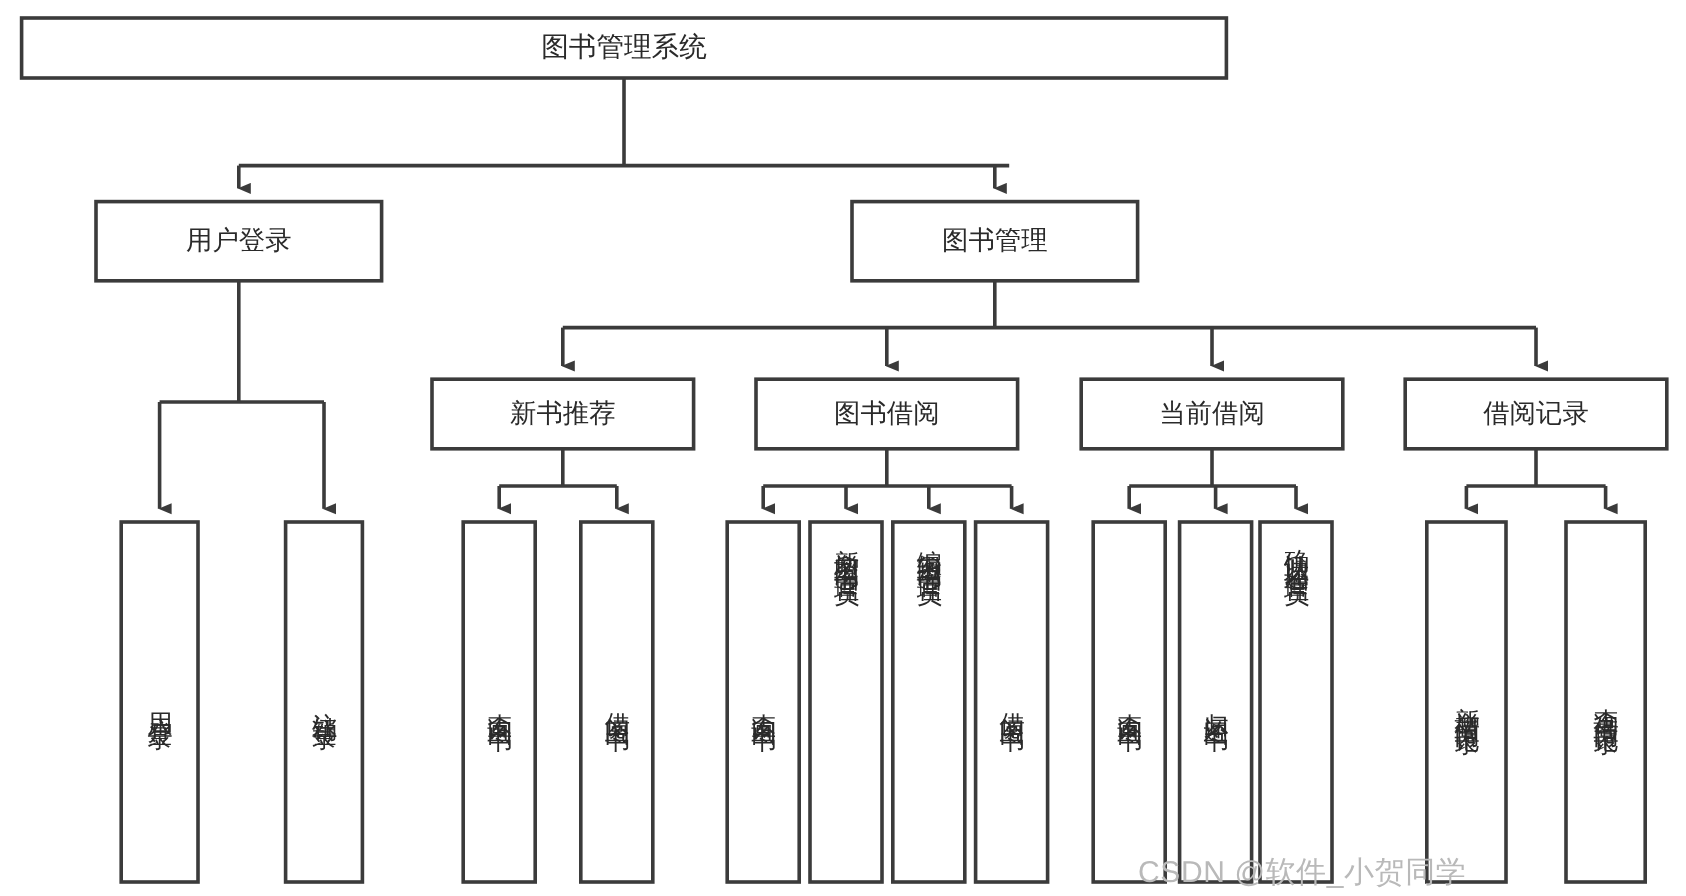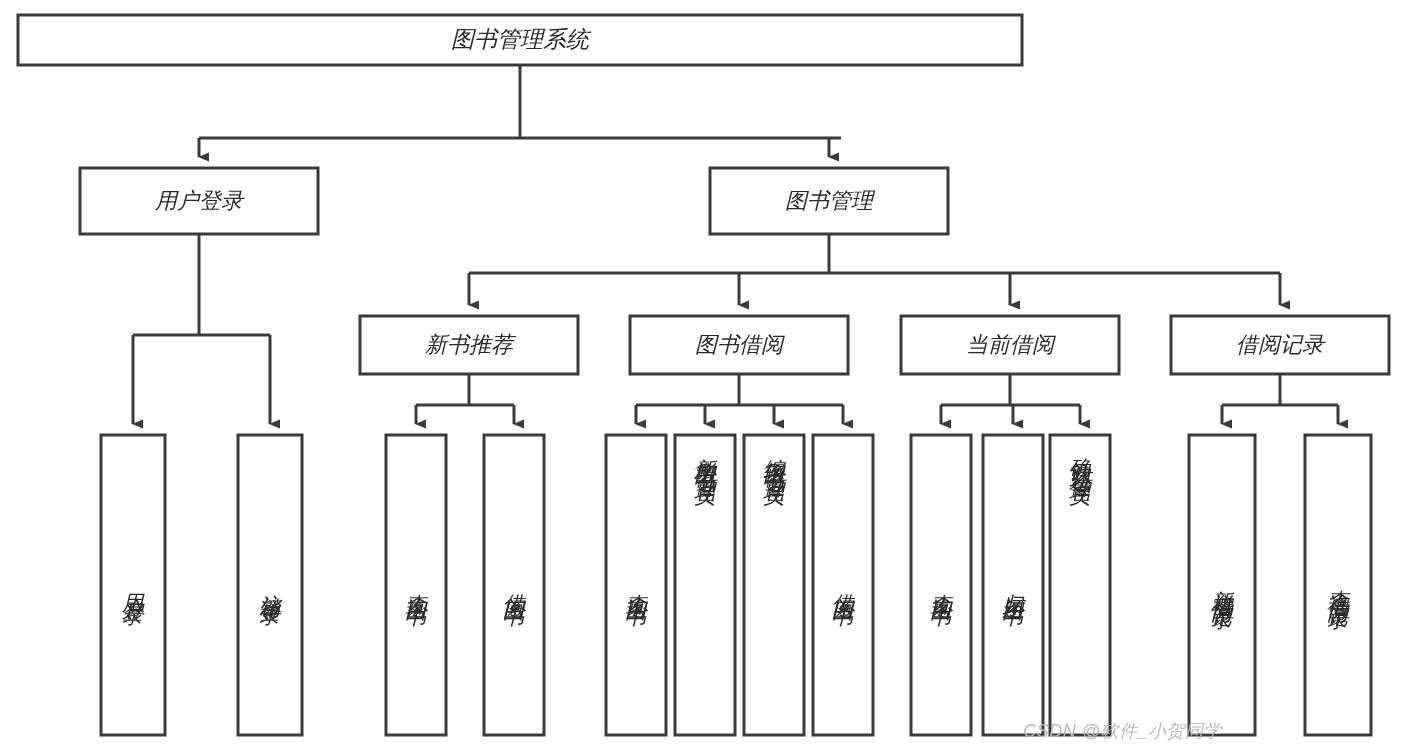--- a/index.html
+++ b/index.html
@@ -13,21 +13,20 @@
     font-family: "Liberation Sans", "DejaVu Sans", sans-serif;
     overflow: hidden;
     position: relative;
   }
   #diagram-root {
     position: absolute;
     left: 0;
     top: 0;
     width: 1228px;
     height: 747px;
-    font-style: italic;
   }
   svg.flow {
     display: block;
     width: 1405px;
     height: 747px;
   }
   .node-rect {
     fill: #ffffff;
     stroke: #3b3b3b;
     stroke-width: 3;
@@ -67,21 +66,21 @@
     stroke-linecap: butt;
   }
   .arrow-head {
     fill: #3b3b3b;
   }
   #watermark {
     position: absolute;
     right: 6px;
     bottom: 4px;
     font-family: "Liberation Sans", "DejaVu Sans", sans-serif;
-    font-size: 18px;
+    font-size: 25px;
     color: #b9b9b9;
     letter-spacing: 0.5px;
     user-select: none;
   }
 </style>
 </head>
 <body>
 
 <div id="diagram-root">
   <svg class="flow" viewBox="0 0 1405 747">

